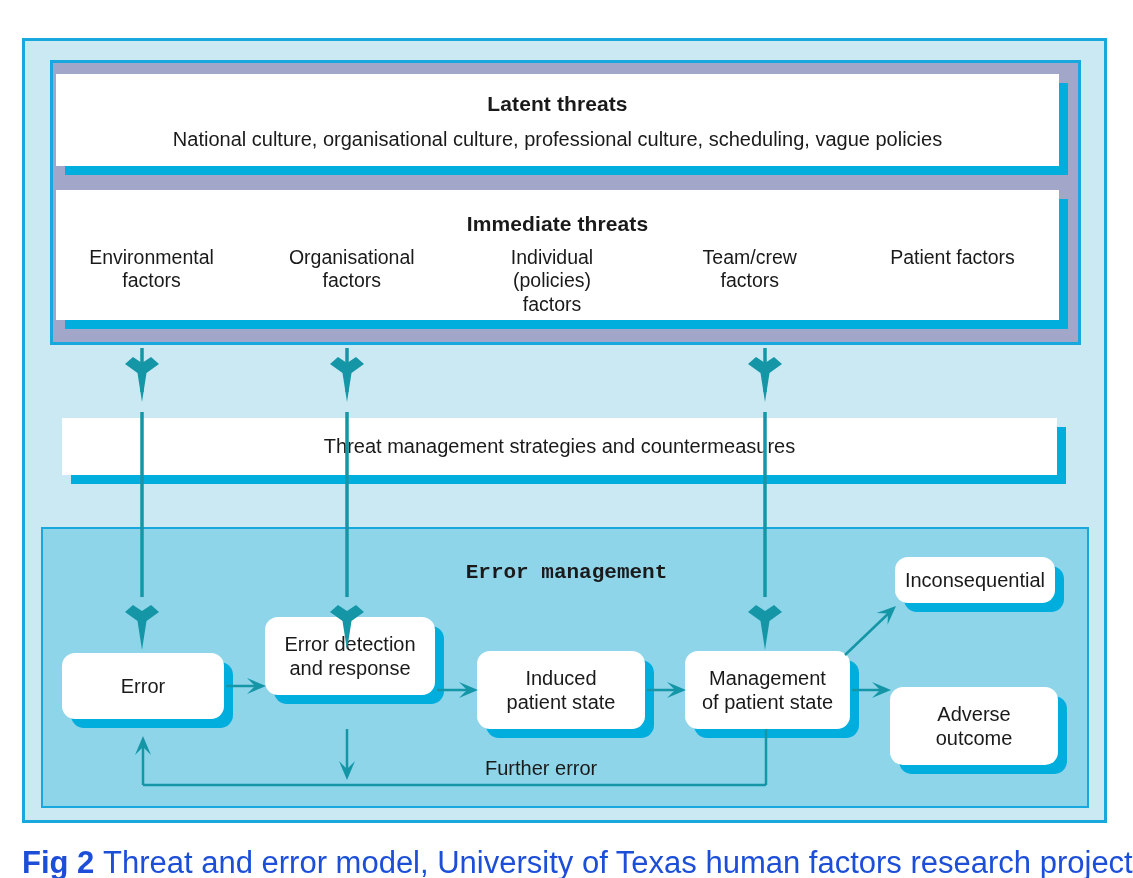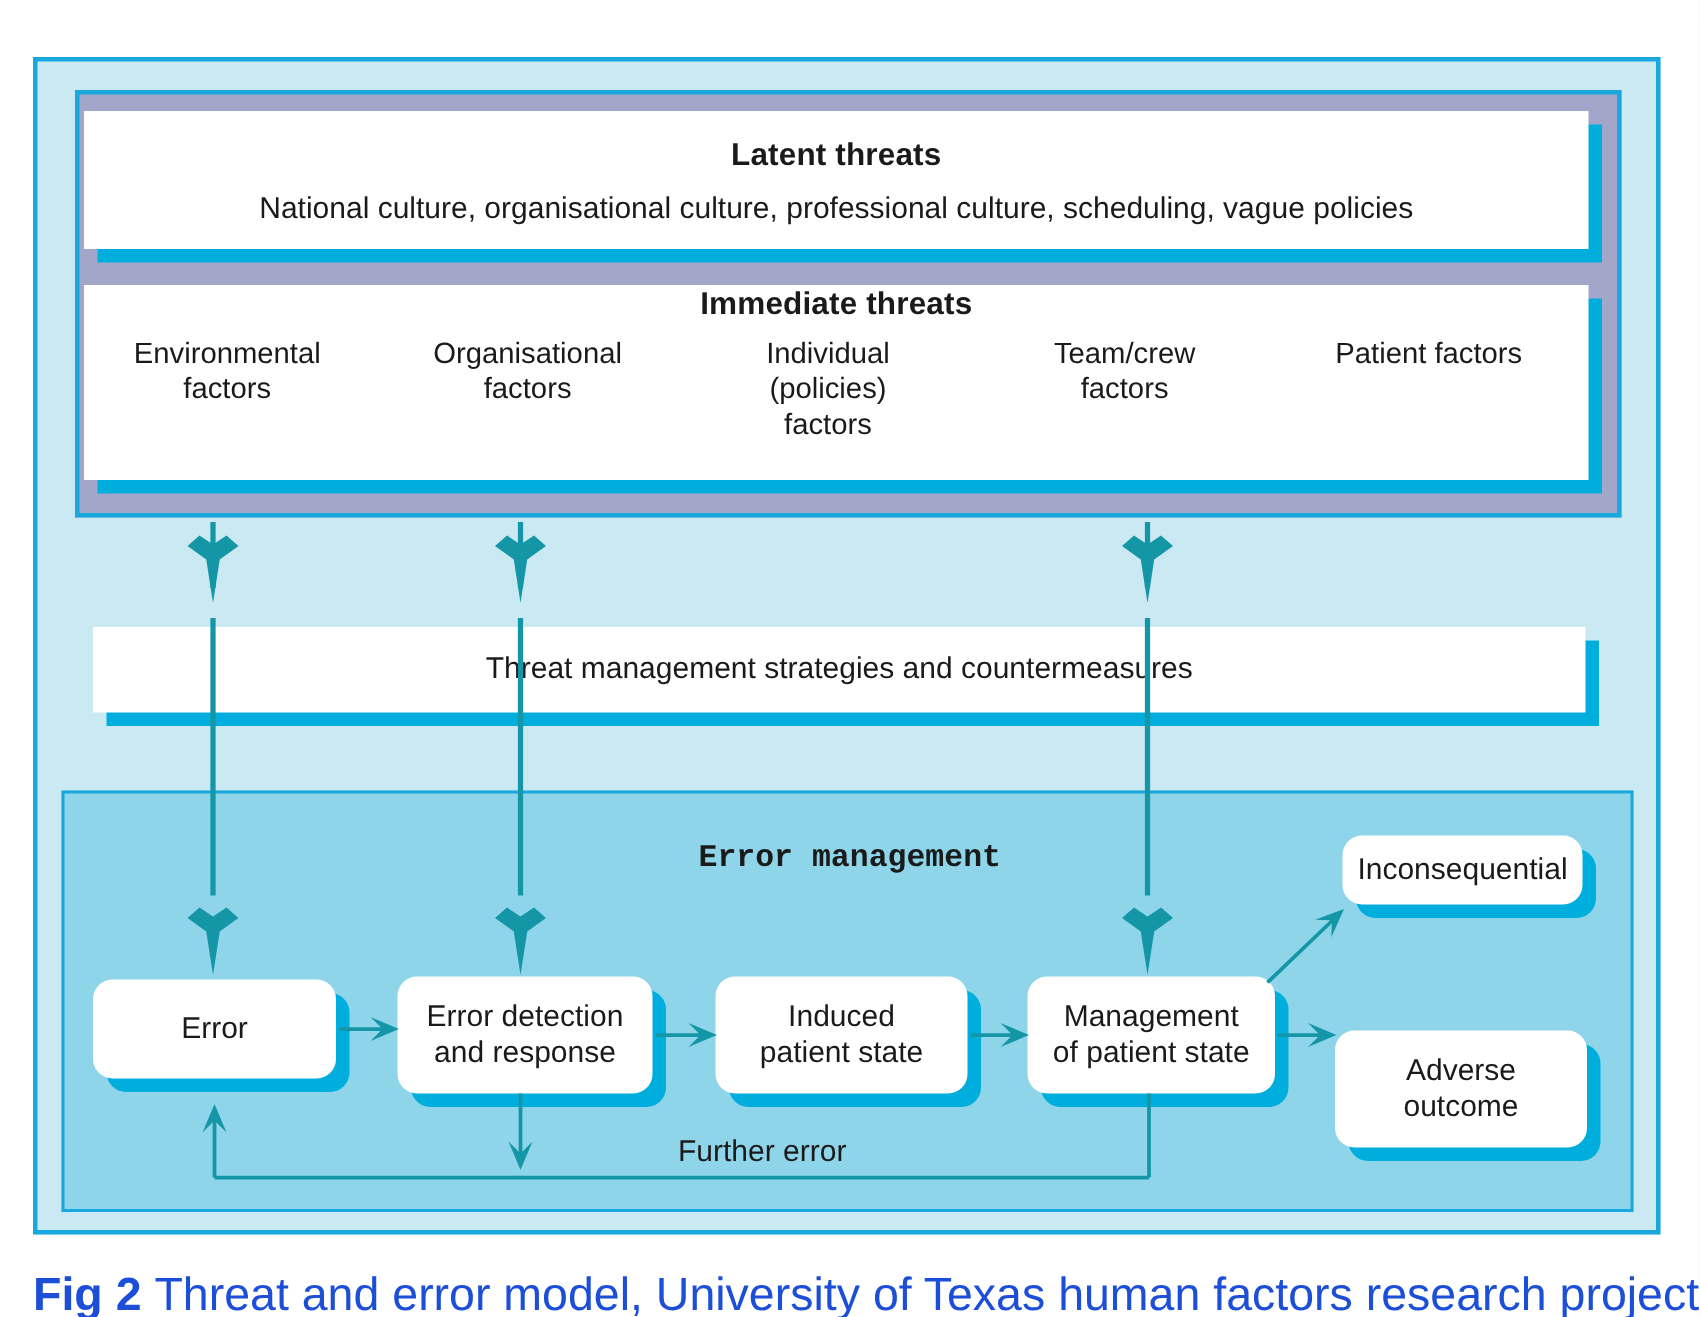--- a/index.html
+++ b/index.html
@@ -80,21 +80,21 @@
   }
   #latent-card .card-title { margin-bottom: 11px; }
 
   
   #immediate-card {
     left: 56px;
     top: 178px;
     width: 1003px;
     height: 130px;
     justify-content: flex-start;
-    padding-top: 1px;
+    padding-top: 22px;
   }
   #immediate-card .card-title { margin-bottom: 10px; }
 
   .factor-row {
     width: 100%;
     display: flex;
     align-items: flex-start;
     justify-content: space-between;
     padding: 0 14px 0 8px;
     box-sizing: border-box;
@@ -151,31 +151,31 @@
     justify-content: center;
     text-align: center;
     font-size: 20px;
     line-height: 1.2;
     white-space: pre-line;
     box-sizing: border-box;
     border-radius: 13px;
   }
 
   #box-error            { left: 62px;  top: 641px; width: 162px; height: 66px; }
-  #box-detection        { left: 265px; top: 639px; width: 170px; height: 78px; }
+  #box-detection        { left: 265px; top: 605px; width: 170px; height: 78px; }
   #box-induced          { left: 477px; top: 639px; width: 168px; height: 78px; }
   #box-management       { left: 685px; top: 639px; width: 165px; height: 78px; }
   #box-adverse          { left: 890px; top: 675px; width: 168px; height: 78px; }
   #box-inconsequential  { left: 895px; top: 545px; width: 160px; height: 46px;
                           font-size: 20px; }
 
   
   .further-error-label {
     position: absolute;
-    left: 446px;
+    left: 479px;
     top: 745px;
     font-size: 20px;
     color: #1a1a1a;
     background: #8ed5ea;
     padding: 0 6px;
     z-index: 5;
     text-align: right;
   }
 
   

